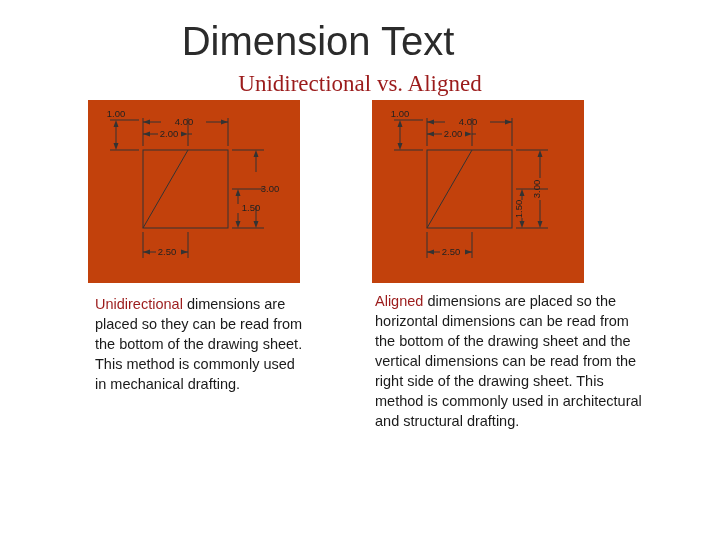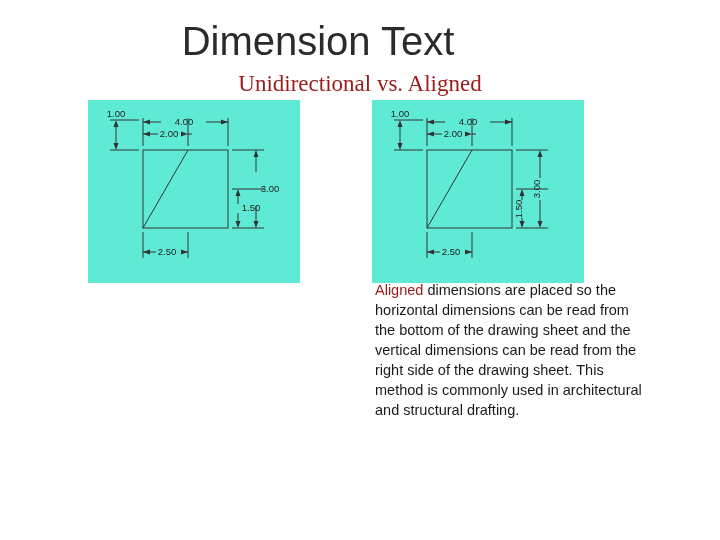--- a/index.html
+++ b/index.html
@@ -39,21 +39,21 @@
     font-size: 23px;
     line-height: 28px;
     color: #9b1b1b;
     font-weight: normal;
     font-family: Liberation Serif, serif;
   }
 
   
   .figure {
     position: absolute;
-    background: #5eead4;
+    background: #c2410c;
     overflow: hidden;
   }
   #figure-unidirectional {
     left: 88px;
     top: 100px;
     width: 212px;
     height: 183px;
   }
   #figure-aligned {
     left: 372px;
@@ -70,21 +70,21 @@
     font-size: 14.5px;
     line-height: 20px;
   }
   #caption-unidirectional {
     left: 95px;
     top: 294px;
     width: 210px;
   }
   #caption-aligned {
     left: 375px;
-    top: 280px;
+    top: 291px;
     width: 275px;
   }
   .lead {
     color: #9b1b1b;
   }
 </style>
 </head>
 <body>
 
 <div class="slide">
@@ -199,18 +199,21 @@
         <text x="96" y="25">4.00</text>
         <text x="81" y="37">2.00</text>
         <text x="28" y="17">1.00</text>
         <text x="168" y="89" transform="rotate(-90 168 89)">3.00</text>
         <text x="150" y="109" transform="rotate(-90 150 109)">1.50</text>
         <text x="79" y="155">2.50</text>
       </g>
     </svg>
   </div>
 
+  <div class="caption" id="caption-unidirectional">
+    <span class="lead">Unidirectional</span><span> dimensions are placed so they can be read from the bottom of the drawing sheet.  This method is commonly used in mechanical drafting.</span>
+  </div>
 
   <div class="caption" id="caption-aligned">
     <span class="lead">Aligned</span><span> dimensions are placed so the horizontal dimensions can be read from the bottom of the drawing sheet and the vertical dimensions can be read from the right side of the drawing sheet.  This method is commonly used in architectural and structural drafting.</span>
   </div>
 
 </div>
 
 </body></html>

